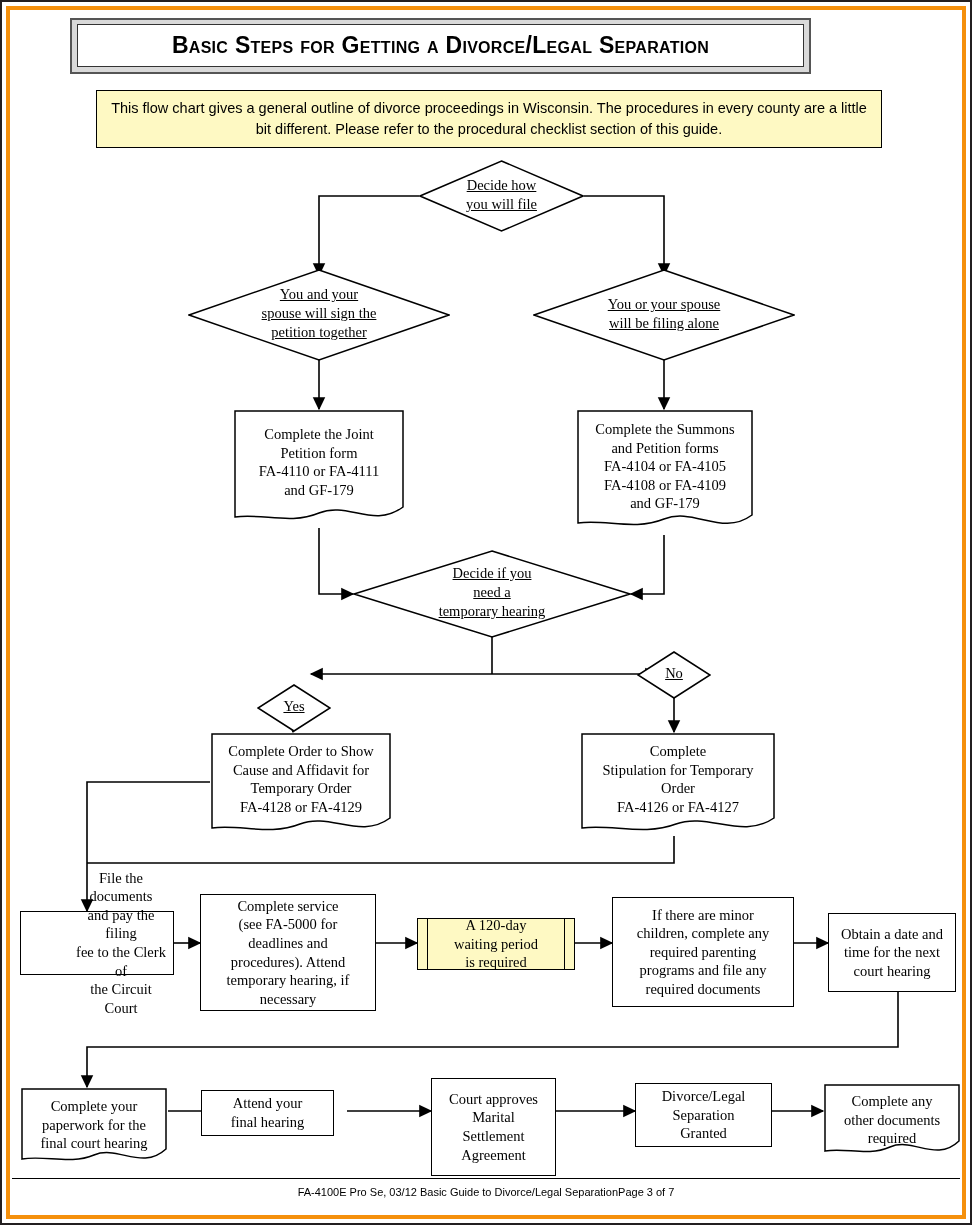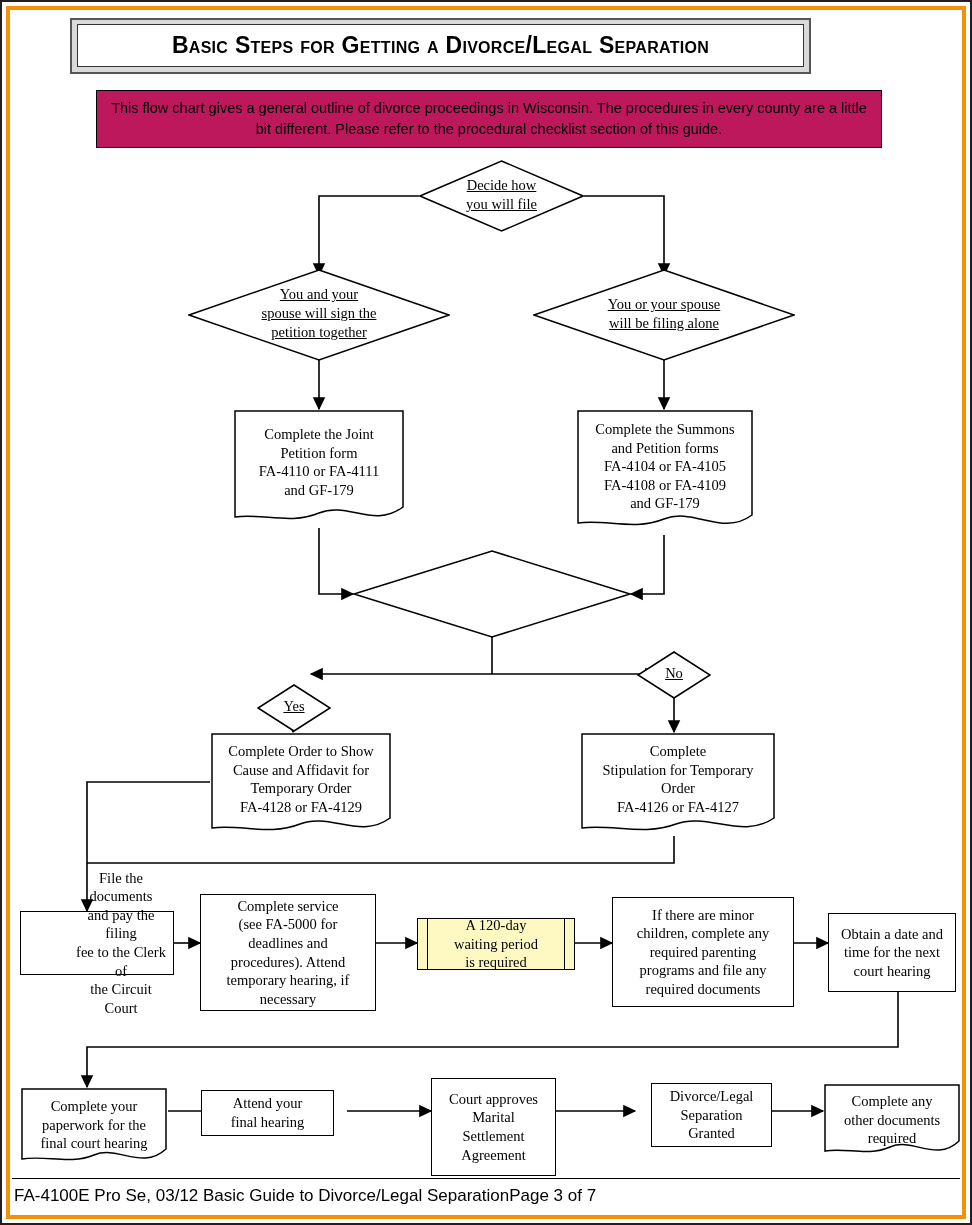--- a/index.html
+++ b/index.html
@@ -17,21 +17,21 @@
   #title-wrap{position:absolute;left:58px;top:8px;width:741px;height:56px;}
   #title-outer{position:absolute;inset:0;border:2px solid #555;background:#d9d9d9;}
   #title-inner{position:absolute;left:7px;top:6px;right:7px;bottom:7px;
       background:#fff;border:1px solid #333;display:flex;align-items:center;justify-content:center;}
   #title-text{font-family:"Liberation Sans","DejaVu Sans",sans-serif;
       font-weight:bold;font-size:23px;font-variant:small-caps;letter-spacing:.3px;
       white-space:nowrap;}
 
   
   #intro{position:absolute;left:84px;top:80px;width:786px;
-      border:1.5px solid #000;background:#be185d;padding:7px 12px;box-sizing:border-box;
+      border:1.5px solid #000;background:#fef9c3;padding:7px 12px;box-sizing:border-box;
       font-family:"Liberation Sans","DejaVu Sans",sans-serif;font-size:14.5px;
       line-height:1.45;text-align:center;}
 
   
   #wires{position:absolute;left:0;top:0;width:952px;height:1209px;}
 
   
   .node{position:absolute;box-sizing:border-box;display:flex;align-items:center;
         justify-content:center;text-align:center;font-size:14.5px;line-height:1.28;}
   .rect{border:1.4px solid #000;background:#fff;}
@@ -51,22 +51,22 @@
 
   
   .dia{position:absolute;}
   .dia svg{position:absolute;left:0;top:0;}
   .dia .txt{position:absolute;left:0;right:0;text-align:center;
             font-size:14.5px;line-height:1.3;text-decoration:underline;}
 
   
   #footer-rule{position:absolute;left:0;right:0;top:1168px;border-top:1.4px solid #000;}
   #footer{position:absolute;left:2px;right:2px;top:1176px;display:flex;
-      justify-content:flex-start;align-items:center;
-      font-family:"Liberation Sans","DejaVu Sans",sans-serif;font-size:17px;}
+      justify-content:center;align-items:center;
+      font-family:"Liberation Sans","DejaVu Sans",sans-serif;font-size:11px;}
 </style>
 </head>
 <body>
 
 <div id="page">
   <div id="orange-band"></div>
 
   <div id="inner">
 
     <div id="title-wrap">
@@ -156,20 +156,21 @@
       <svg width="178" height="130">
         <path d="M2,2 L176,2 L176,106 C146,128 118,98 88,110 C58,122 30,110 2,114 Z" fill="#fff" stroke="#000" stroke-width="1.5"></path>
       </svg>
       <div class="txt" style="top:11px;">Complete the Summons<br>and Petition forms<br>FA-4104 or FA-4105<br>FA-4108 or FA-4109<br>and GF-179</div>
     </div>
 
     <div class="dia" style="left:341px;top:540px;width:278px;height:88px;">
       <svg width="278" height="88">
           <polygon points="139,1 277,44 139,87 1,44" fill="#fff" stroke="#000" stroke-width="1.5"></polygon>
         </svg>
+      <div class="txt" style="top:14px;">Decide if you<br>need a<br>temporary hearing</div>
     </div>
 
     <div class="dia" style="left:245px;top:674px;width:74px;height:48px;">
       <svg width="74" height="48">
           <polygon points="37,1 73,24 37,47 1,24" fill="#fff" stroke="#000" stroke-width="1.5"></polygon>
         </svg>
       <div class="txt" style="top:13px;">Yes</div>
     </div>
 
     <div class="dia" style="left:625px;top:641px;width:74px;height:48px;">
@@ -223,21 +224,21 @@
     </div>
 
     <div class="node rect" style="left:189px;top:1080px;width:133px;height:46px;">
       <div class="txt">Attend your<br>final hearing</div>
     </div>
 
     <div class="node rect" style="left:419px;top:1068px;width:125px;height:98px;">
       <div class="txt">Court approves<br>Marital<br>Settlement<br>Agreement</div>
     </div>
 
-    <div class="node rect" style="left:639px;top:1073px;width:121px;height:64px;">
+    <div class="node rect" style="left:623px;top:1073px;width:137px;height:64px;">
       <div class="txt">Divorce/Legal<br>Separation<br>Granted</div>
     </div>
 
     <div class="doc" style="left:811px;top:1073px;width:138px;height:82px;">
       <svg width="138" height="82">
         <path d="M2,2 L136,2 L136,58 C113,80 90,54 67,64 C44,74 23,64 2,68 Z" fill="#fff" stroke="#000" stroke-width="1.5"></path>
       </svg>
       <div class="txt" style="top:9px;">Complete any<br>other documents<br>required</div>
     </div>
 

